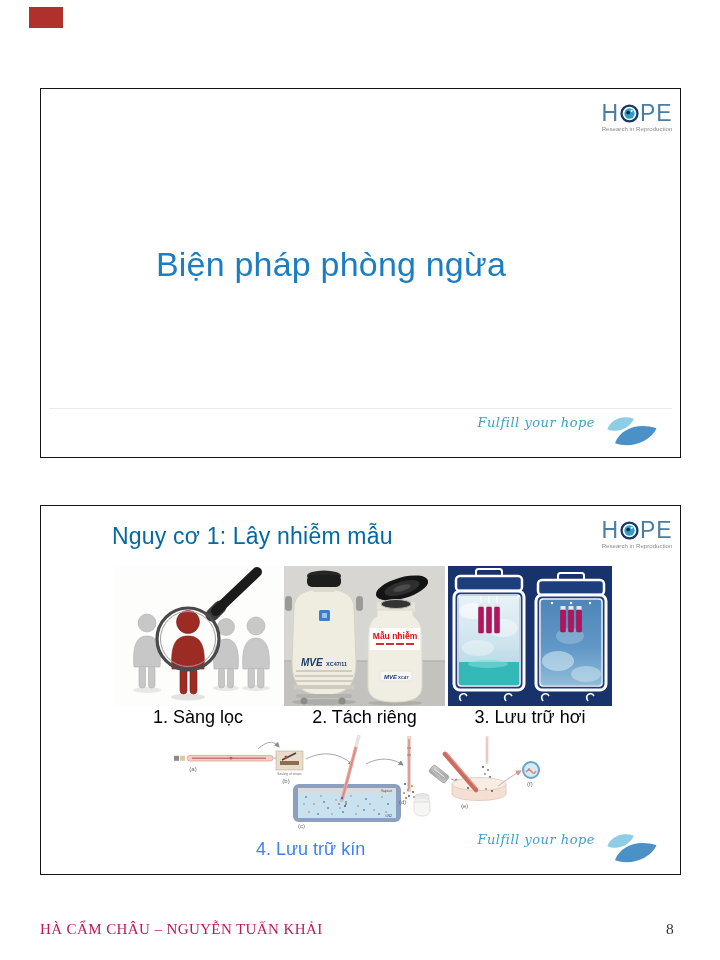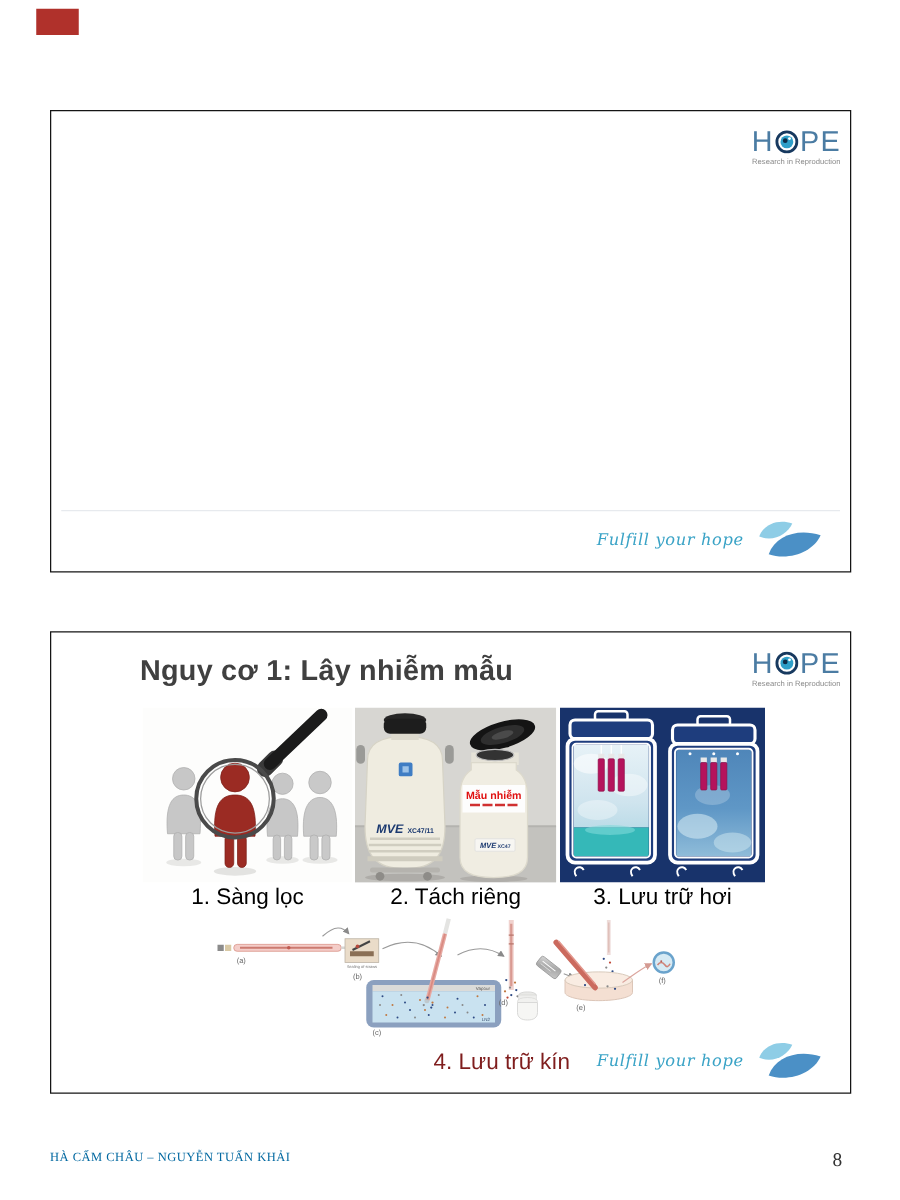--- a/index.html
+++ b/index.html
@@ -20,44 +20,44 @@
              letter-spacing:1px;font-family:"Liberation Sans",sans-serif;}
   .hope-eye{width:19px;height:19px;margin:0 1px;}
   .hope-tagline{font-size:9px;transform:scale(0.68);transform-origin:center top;color:#8a8a8a;
                 margin-top:1px;white-space:nowrap;}
 
   
   .s1-title{position:absolute;left:40px;top:156px;width:500px;margin:0;text-align:center;
             color:#1b7ec2;font-size:34px;font-weight:normal;letter-spacing:0.2px;}
   .s-divider{position:absolute;left:8px;right:8px;top:319px;border-top:1px solid #e7eaee;}
 
-  .fulfill{position:absolute;right:20px;top:326px;display:flex;align-items:center;gap:7px;}
+  .fulfill{position:absolute;right:20px;top:326px;display:flex;align-items:flex-start;gap:7px;}
   .fulfill-text{font-family:"DejaVu Serif",serif;font-style:italic;font-size:13px;
                 color:#3aa3c6;letter-spacing:0.5px;}
   .leaf{width:58px;height:34px;}
 
   
-  .s2-title{position:absolute;left:71px;top:17px;margin:0;color:#404040;font-size:23px;
-            font-weight:bold;letter-spacing:0.2px;}
+  .s2-title{position:absolute;left:71px;top:17px;margin:0;color:#0369a1;font-size:23px;
+            font-weight:normal;letter-spacing:0.2px;}
   .fig{position:absolute;top:60px;height:140px;}
   .fig svg{display:block;}
   #fig-screening{left:73px;width:168px;}
   #fig-dewars{left:243px;width:161px;}
   #fig-tanks{left:407px;width:164px;}
   .caption{position:absolute;top:201px;color:#000000;font-size:18px;text-align:center;}
   #cap1{left:73px;width:168px;}
   #cap2{left:243px;width:161px;text-align:center;}
   #cap3{left:407px;width:164px;}
-  #cap4{position:absolute;left:215px;top:333px;width:200px;text-align:right;
-        color:#7f1d1d;font-size:18px;}
+  #cap4{position:absolute;left:215px;top:333px;width:200px;text-align:left;
+        color:#3b82f6;font-size:18px;}
   .diagram{position:absolute;left:105px;top:228px;width:500px;height:100px;}
 
   
   .footer-authors{position:absolute;left:40px;top:921px;font-family:"Liberation Serif",serif;
-                  font-size:10px;color:#0369a1;letter-spacing:0.4px;}
+                  font-size:15px;color:#be185d;letter-spacing:0.4px;}
   .footer-page{position:absolute;left:666px;top:920px;font-family:"Liberation Serif",serif;
                font-size:15.5px;color:#333;}
 </style>
 </head>
 <body>
 
 <div class="page">
 
   <div class="red-marker"></div>
 
@@ -70,20 +70,21 @@
           <circle cx="10" cy="10" r="8.4" fill="none" stroke="#17395f" stroke-width="2.4"></circle>
           <circle cx="10" cy="10" r="5.4" fill="#2e9fc9"></circle>
           <circle cx="8.6" cy="9" r="2" fill="#0c2b47"></circle>
           <circle cx="12.2" cy="7.2" r="1.2" fill="#ffffff"></circle>
         </svg>
         <span>PE</span>
       </div>
       <div class="hope-tagline">Research in Reproduction</div>
     </div>
 
+    <h1 class="s1-title">Biện pháp phòng ngừa</h1>
 
     <div class="s-divider"></div>
 
     <div class="fulfill">
       <span class="fulfill-text">Fulfill your hope</span>
       <svg class="leaf" viewBox="0 0 58 36">
         <path d="M4,15 C8,4 21,0 32,4 C28,13 16,20 4,15 Z" fill="#8ecde6"></path>
         <path d="M12,30 C18,14 37,8 56,14 C50,28 29,36 12,30 Z" fill="#4b90c6"></path>
       </svg>
     </div>

